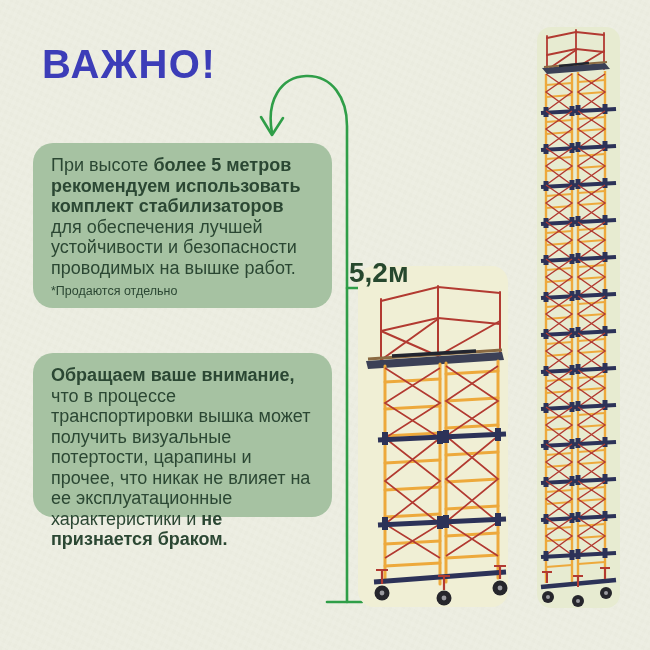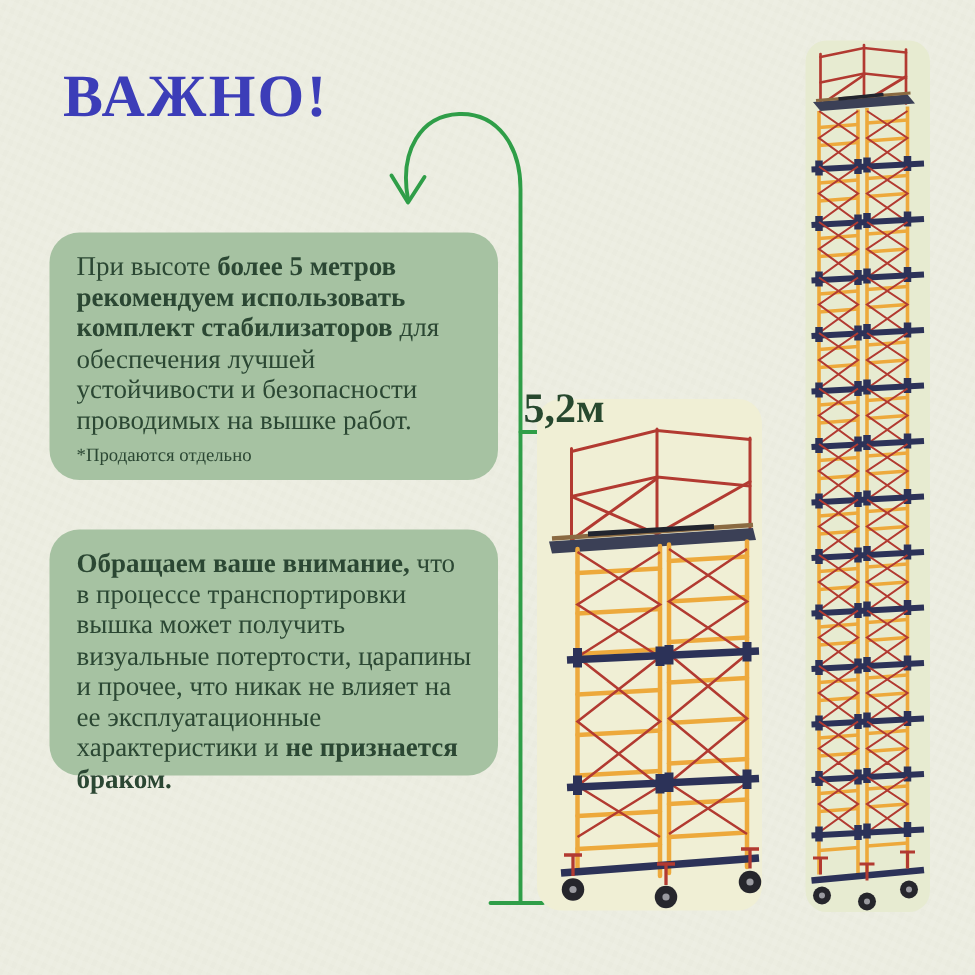--- a/index.html
+++ b/index.html
@@ -2,42 +2,42 @@
 <html><head>
 <meta charset="utf-8">
 <style>
   html,body{margin:0;padding:0;}
   body{
     width:650px;height:650px;
     background:#edeee2;
     font-family:"Liberation Sans","DejaVu Sans",sans-serif;
     position:relative;overflow:hidden;
   }
-  .page{position:absolute;inset:0;background:#edeee2;font-family:Liberation Serif, serif;}
+  .page{position:absolute;inset:0;background:#edeee2;}
   
   .page::before{
     content:"";position:absolute;inset:0;pointer-events:none;opacity:.5;
     background:
       repeating-linear-gradient(115deg, rgba(255,255,255,.06) 0 3px, rgba(0,0,0,.012) 3px 6px),
       repeating-linear-gradient(25deg, rgba(0,0,0,.01) 0 4px, rgba(255,255,255,.04) 4px 8px);
   }
   .title{
     position:absolute;left:42px;top:44px;
     font-size:40px;font-weight:800;letter-spacing:1.5px;
     color:#3c3db8;line-height:1;
   }
   .box{
     position:absolute;left:33px;width:299px;box-sizing:border-box;
     background:#a6c2a2;border-radius:20px;
     color:#2b4733;font-size:18px;line-height:20.5px;
     padding:12px 16px 10px 18px;
   }
   .box .b{font-weight:700;}
   .box p{margin:0;}
-  .box-info{top:143px;height:165px;margin-top:12px;}
+  .box-info{top:143px;height:165px;}
   .box-notice{top:353px;height:164px;}
   .footnote{margin-top:6px !important;font-size:12.5px;line-height:15px;}
   .panel{position:absolute;overflow:hidden;}
   .panel-left{left:358px;top:266px;width:150px;height:341px;background:#f0efd5;border-radius:16px;}
   .panel-right{left:537px;top:27px;width:83px;height:581px;background:#e7ebd1;border-radius:14px;}
   .tower-svg{display:block;width:100%;height:100%;}
   .measure-label{
     position:absolute;left:349px;top:258px;
     font-size:28px;font-weight:800;color:#27482e;line-height:1.1;
   }

